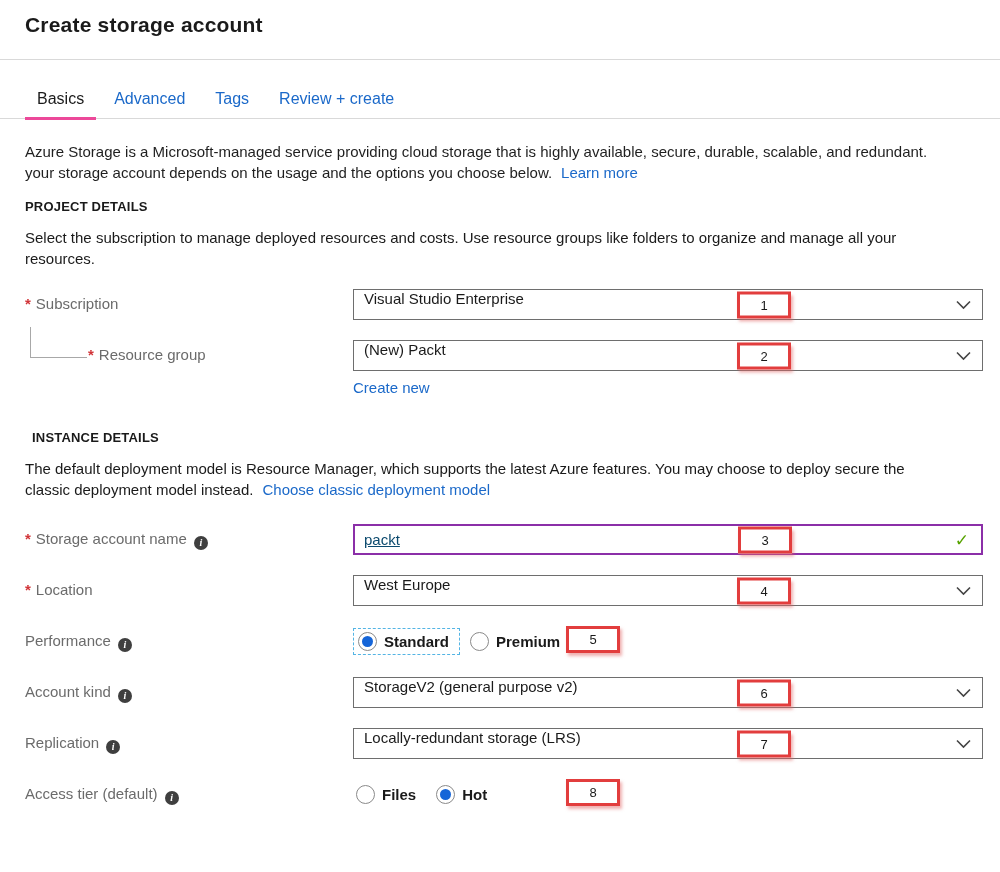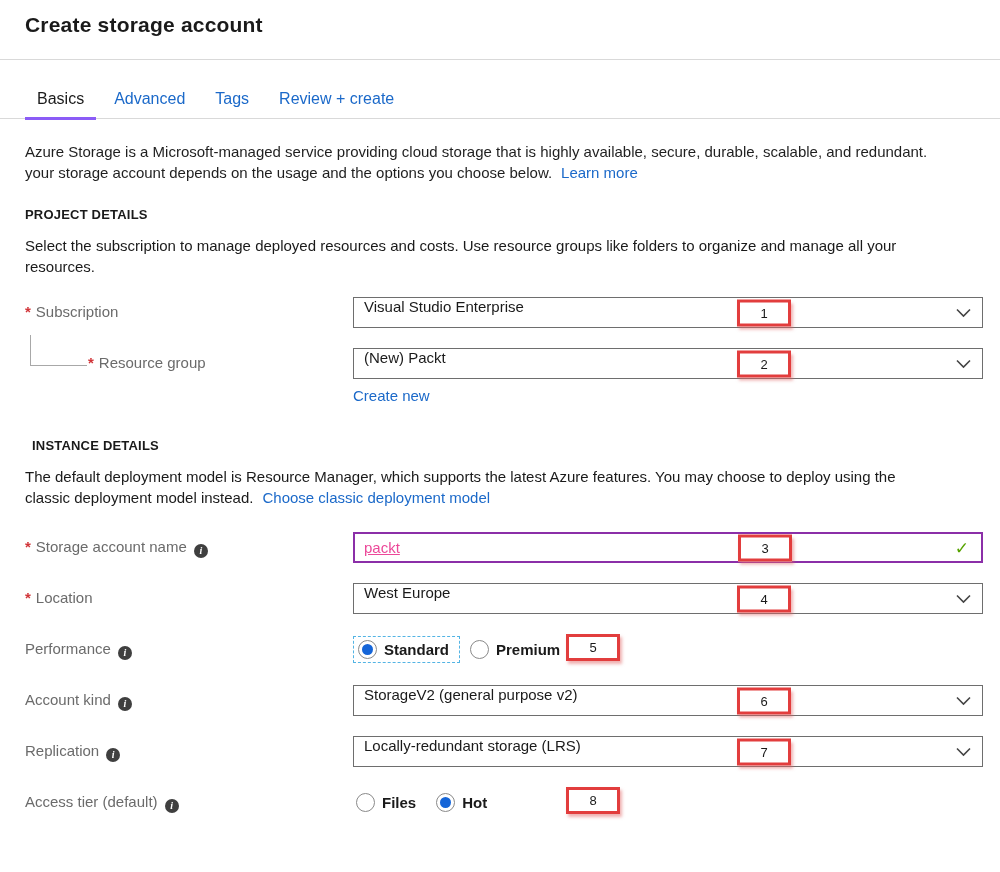--- a/index.html
+++ b/index.html
@@ -11,50 +11,50 @@
   }
   .page { width: 1000px; height: 772px; background: #fff; }
 
   
   .header { height: 60px; padding: 13px 25px 0 25px; border-bottom: 1px solid #d9d9d9; }
   .page-title { font-size: 21px; font-weight: 700; letter-spacing: .2px; }
 
   
   .tabbar { padding: 30px 25px 0 25px; border-bottom: 1px solid #d9d9d9; display: flex; }
   .tab { font-size: 16px; color: #1b69c9; padding: 0 12px 9px 12px; margin-right: 6px; cursor: pointer; }
-  .tab.active { color: #1a1a1a; border-bottom: 3px solid #8b5cf6; margin-bottom: -2px; }
+  .tab.active { color: #1a1a1a; border-bottom: 3px solid #ec4899; margin-bottom: -2px; }
 
   
   .content { padding: 0 17px 0 25px; }
   .para { margin-top: 22px; line-height: 21px; color: #1f1f1f; }
   .para .line { white-space: nowrap; }
   .link { color: #1b69c9; text-decoration: none; cursor: pointer; }
   .inline-link { margin-left: 9px; }
-  .section-heading { font-size: 13px; font-weight: 700; color: #1a1a1a; margin-top: 24px; letter-spacing: .2px; }
+  .section-heading { font-size: 13px; font-weight: 700; color: #1a1a1a; margin-top: 16px; letter-spacing: .2px; }
   .section-desc { margin-top: 13px; line-height: 21px; }
 
   
   .form-row { display: flex; align-items: flex-start; margin-top: 20px; }
   .label-col { width: 328px; flex: 0 0 328px; padding-top: 6px; color: #6b6b6b; position: relative; }
   .control-col { flex: 1 1 auto; position: relative; }
   .req { color: #d13438; margin-right: 5px; font-weight: 700; }
   .info-icon { display: inline-flex; align-items: center; justify-content: center;
     width: 14px; height: 14px; border-radius: 50%; background: #3f3f3f; color: #fff;
     font-size: 10px; font-family: "Liberation Serif", serif; font-style: italic; font-weight: 700;
     margin-left: 7px; vertical-align: -2px; }
 
   
   .field { position: relative; height: 31px; border: 1px solid #6e6e6e; background: #fff;
     display: flex; padding-left: 10px; width: 100%; }
   .field.select { cursor: pointer; }
   .field-value { font-size: 15px; color: #1a1a1a; }
   .chev { position: absolute; right: 11px; top: 50%; transform: translateY(-50%); }
   .name-field { border: 2px solid #8b2fa8; padding-left: 9px; }
   .name-field input { border: none; outline: none; width: 480px; height: 100%;
-    font: inherit; color: #ec4899; background: transparent; text-decoration: underline; }
+    font: inherit; color: #0c4a6e; background: transparent; text-decoration: underline; }
   .valid-check { position: absolute; right: 12px; top: 50%; transform: translateY(-50%);
     color: #57a300; font-weight: 700; font-size: 17px; }
 
   
   .annot { position: absolute; left: 383px; top: 50%; transform: translateY(-50%);
     width: 54px; height: 27px; border: 3px solid #e23d3d; background: #fff;
     display: flex; align-items: center; justify-content: center;
     font-size: 13px; color: #1a1a1a; box-shadow: 2px 3px 3px rgba(226,100,100,.5); z-index: 2; }
   .annot.free { left: 213px; top: 0; transform: none; }
 
@@ -134,21 +134,21 @@
               <polyline points="1,1 7.5,7.5 14,1" fill="none" stroke="#444" stroke-width="1.6"></polyline>
             </svg>
         </div>
         <a class="link create-new">Create new</a>
       </div>
     </div>
 
     <div class="section-heading gap-lg">INSTANCE DETAILS</div>
 
     <div class="section-desc">
-      <div class="line">The default deployment model is Resource Manager, which supports the latest Azure features. You may choose to deploy using the</div>
+      <div class="line">The default deployment model is Resource Manager, which supports the latest Azure features. You may choose to deploy secure the</div>
       <div class="line"><span>classic deployment model instead.</span><a class="link inline-link">Choose classic deployment model</a></div>
     </div>
 
     <div class="form-row" style="margin-top:24px">
       <div class="label-col">
         <span class="req">*</span><span>Storage account name</span><span class="info-icon">i</span>
       </div>
       <div class="control-col">
         <div class="field name-field">
           <input type="text" value="packt" style="">

